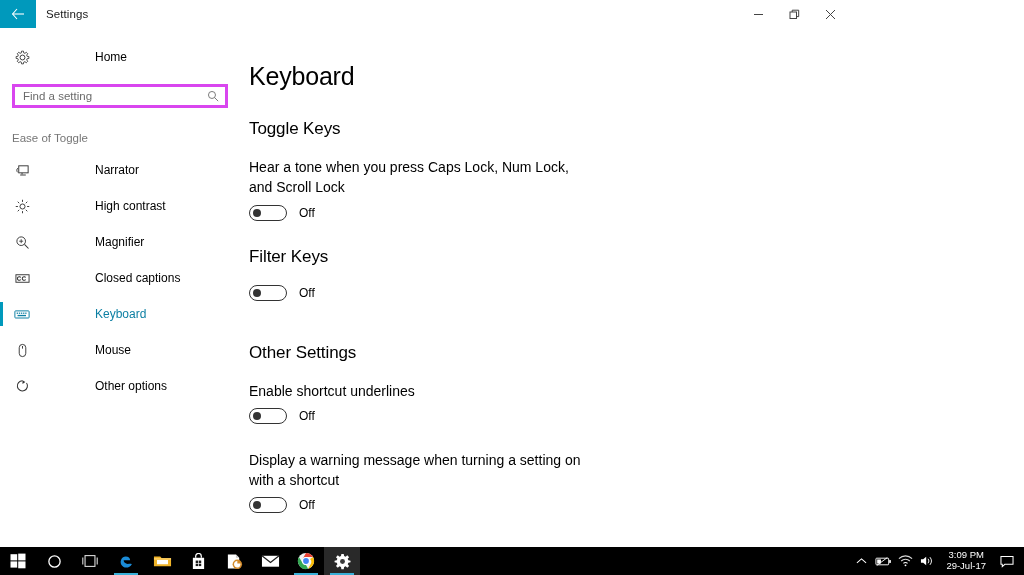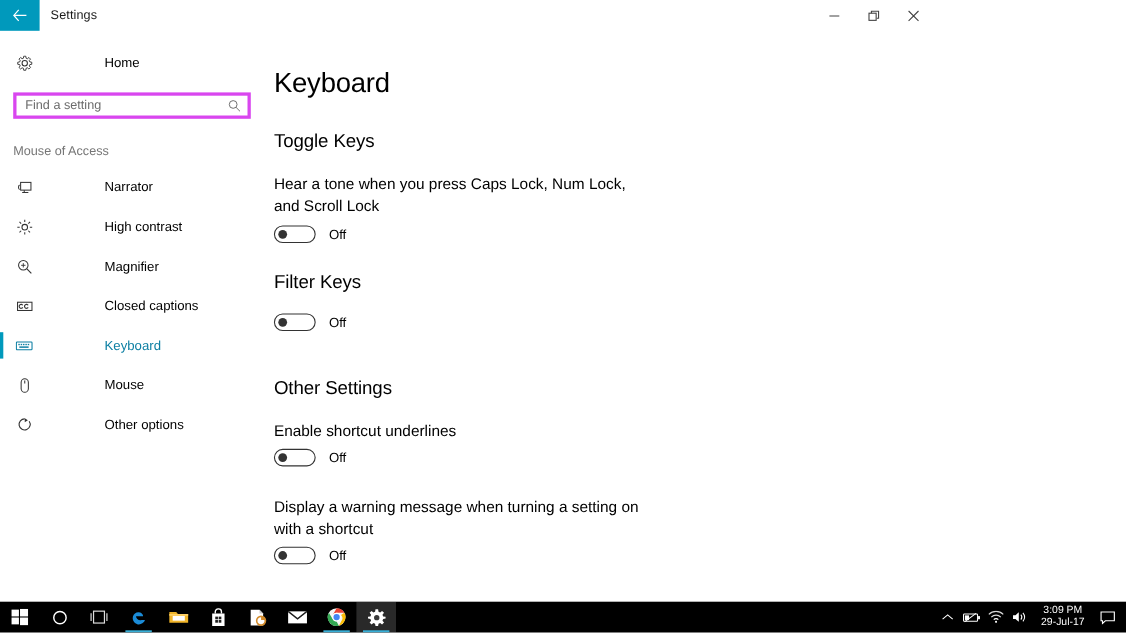--- a/index.html
+++ b/index.html
@@ -279,21 +279,21 @@
           <input type="text" placeholder="Find a setting" style="">
           <span class="search-ico">
             <svg width="12" height="12" viewBox="0 0 14 14">
               <circle cx="5.8" cy="5.8" r="4.1" fill="none" stroke="currentColor" stroke-width="1"></circle>
               <path d="M8.9 8.9 L13 13" stroke="currentColor" stroke-width="1"></path>
             </svg>
           </span>
         </div>
       </div>
 
-      <div class="group-label">Mouse of Access</div>
+      <div class="group-label">Ease of Toggle</div>
 
       <div class="nav-list">
 
         <div class="nav-row">
           <span class="ico">
             <svg width="15" height="15" viewBox="0 0 16 16">
               <rect x="4" y="3" width="10" height="7.5" fill="none" stroke="currentColor" stroke-width="1"></rect>
               <path d="M7.5 10.5 V12.2 M5.5 12.8 H11.5" stroke="currentColor" stroke-width="1"></path>
               <path d="M3 5.5 C1.6 6.4 1.6 9 3 10" fill="none" stroke="currentColor" stroke-width="1"></path>
             </svg>

